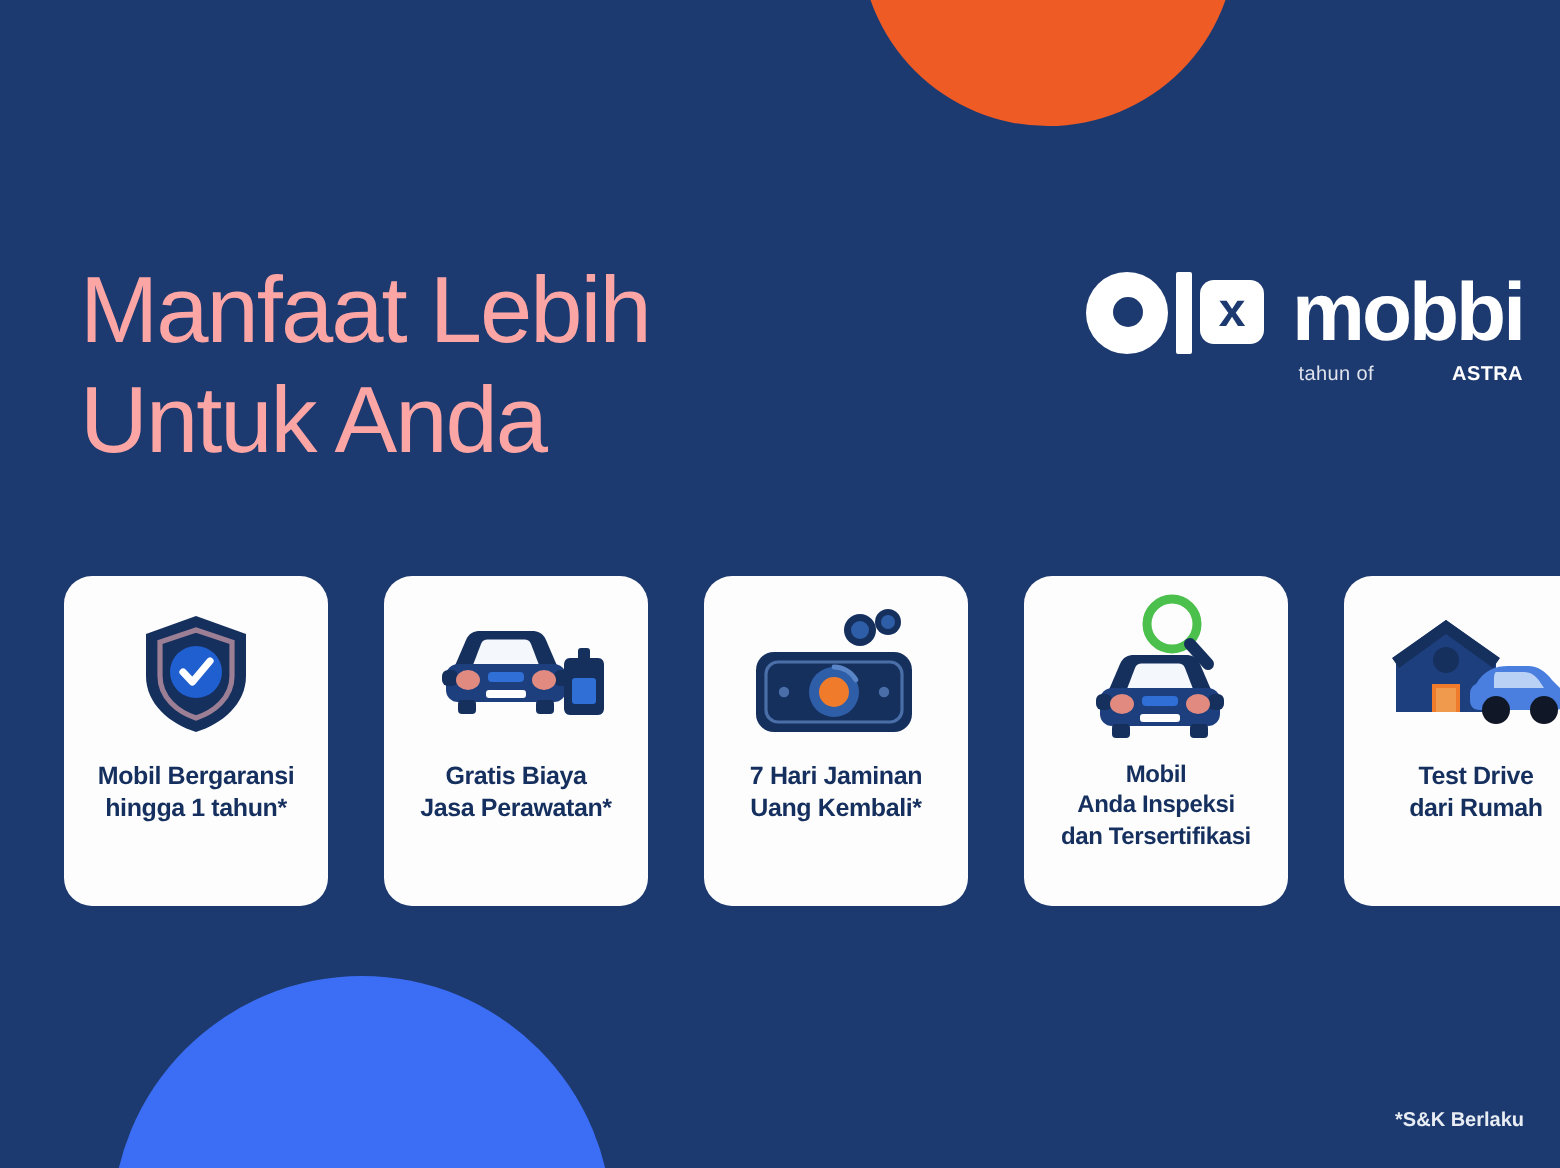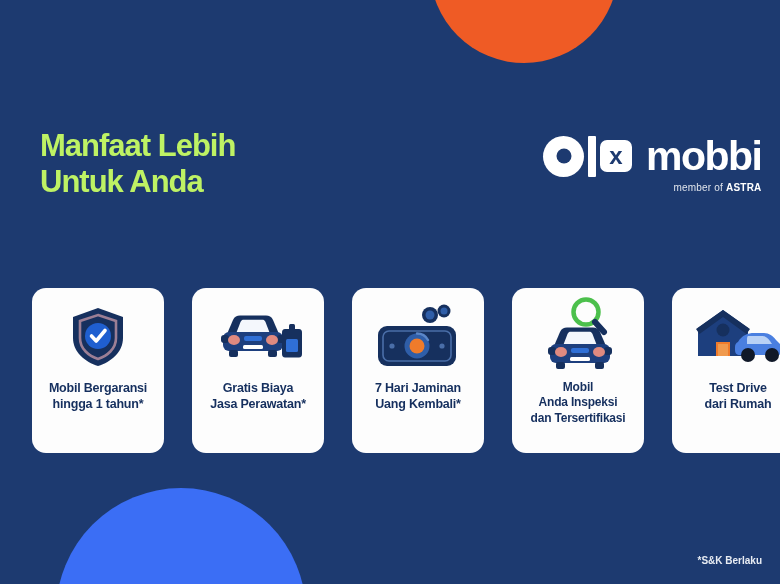--- a/index.html
+++ b/index.html
@@ -17,23 +17,23 @@
     background:#ef5b25;left:430px;top:-125px;
   }
   .circle-blue{
     position:absolute;width:250px;height:250px;border-radius:50%;
     background:#3b6ef5;left:56px;top:488px;
   }
 
   
   .headline{
     position:absolute;left:40px;top:128px;
-    color:#bef264;
-    font-size:31px;line-height:1.16;
-    font-weight:bold;letter-spacing:-1px;
+    color:#fca5a5;
+    font-size:47px;line-height:1.16;
+    font-weight:normal;letter-spacing:-1px;
     white-space:pre-line;
   }
 
   
   .logo{position:absolute;left:543px;top:133px;}
   .logo-row{display:flex;align-items:center;height:46px;}
   .logo-o{
     width:41px;height:41px;border-radius:50%;
     background:#ffffff;position:relative;
   }
@@ -49,21 +49,21 @@
     color:#1d3a70;font-size:24px;font-weight:bold;line-height:1;
   }
   .logo-word{
     color:#ffffff;font-size:41px;font-weight:bold;
     letter-spacing:-1.5px;margin-left:14px;line-height:1;
   }
   .logo-sub{
     text-align:right;color:#dfe4ec;font-size:10px;
     margin-top:3px;letter-spacing:.2px;
   }
-  .logo-sub b{color:#ffffff;}
+  .logo-sub b{color:#ffffff;margin-left:36px;}
 
   
   .cards{
     position:absolute;left:32px;top:288px;width:772px;height:165px;
     display:flex;justify-content:space-between;
   }
   .card{
     width:132px;height:165px;background:#fdfdfd;border-radius:14px;
     display:flex;flex-direction:column;align-items:center;
     box-sizing:border-box;padding-top:6px;
@@ -95,21 +95,21 @@
   <div class="headline">Manfaat Lebih
 Untuk Anda</div>
 
   <div class="logo">
     <div class="logo-row">
       <span class="logo-o"></span>
       <span class="logo-bar"></span>
       <span class="logo-x">x</span>
       <span class="logo-word">mobbi</span>
     </div>
-    <div class="logo-sub"><span>member of </span><b>ASTRA</b></div>
+    <div class="logo-sub"><span>tahun of </span><b>ASTRA</b></div>
   </div>
 
   <div class="cards">
 
     <div class="card">
       <div class="card-icon">
         <svg width="58" height="62" viewBox="0 0 58 62">
           <path d="M29 2 L54 11 V32 C54 46 42 56 29 60 C16 56 4 46 4 32 V11 Z" fill="#16305e"></path>
           <path d="M29 9 L47 15 V32 C47 43 38 50 29 53 C20 50 11 43 11 32 V15 Z" fill="none" stroke="#9c7f95" stroke-width="2.6"></path>
           <circle cx="29" cy="30" r="13" fill="#1f5fd0"></circle>

